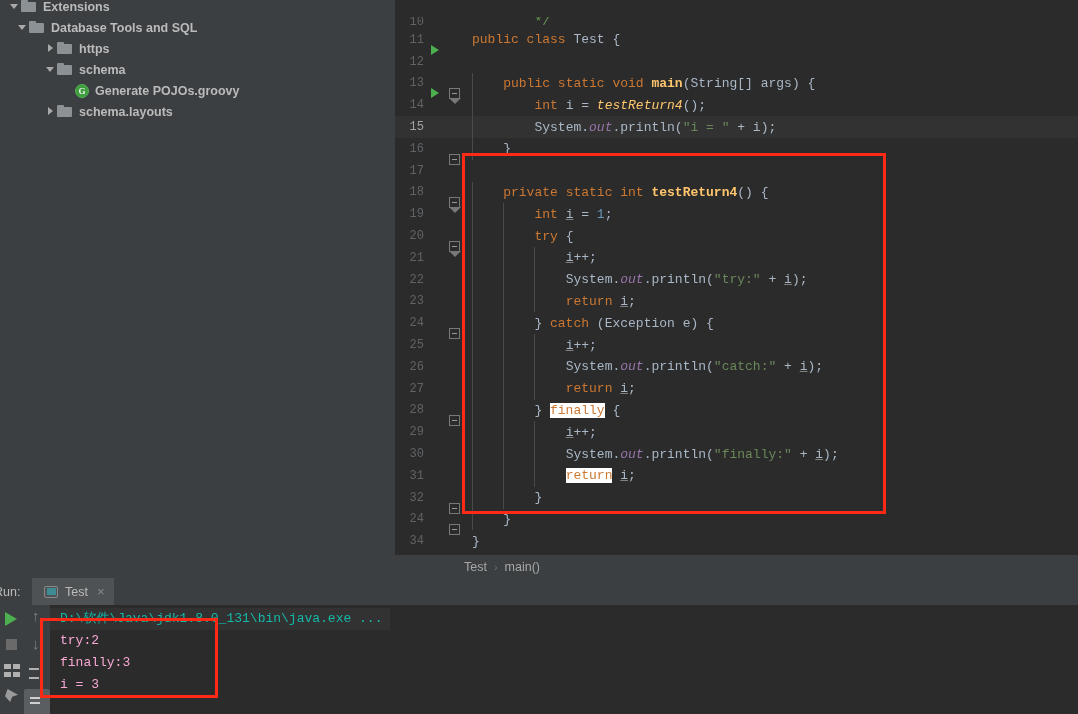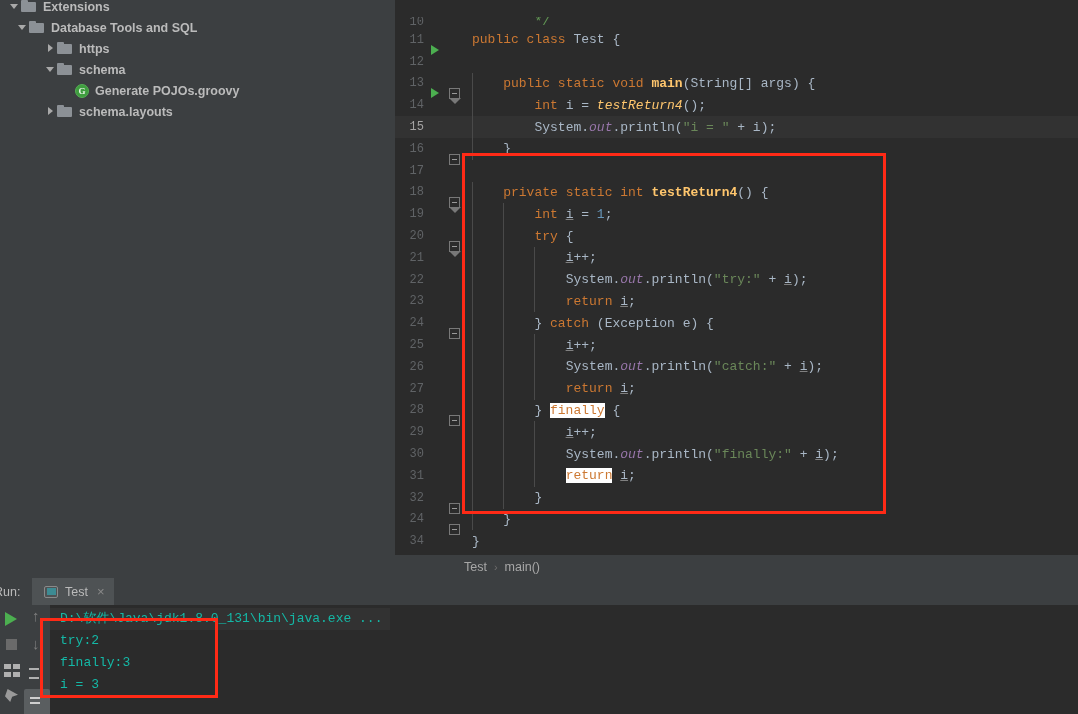--- a/index.html
+++ b/index.html
@@ -188,21 +188,21 @@
     content: ""; position: absolute; left: 6px; top: 8px; width: 10px; height: 2px;
     background: #cfcfcf; box-shadow: 0 5px 0 #cfcfcf, 0 9px 0 -1px #cfcfcf;
   }
 
   #console {
     position: absolute; left: 50px; top: 27px; right: 0; bottom: 0;
     background: #2b2b2b; padding-top: 3px;
   }
   .conline {
     height: 22px; line-height: 22px; padding-left: 10px;
-    font-family: "Liberation Mono", monospace; font-size: 13px; color: #14b8a6;
+    font-family: "Liberation Mono", monospace; font-size: 13px; color: #f9a8d4;
     white-space: pre;
   }
   .conline.cmdline { color: #14b8a6; background: #323232; display: inline-block;
     padding-right: 8px; }
 
   
   .redbox {
     position: absolute; border: 3px solid #ff2a16; pointer-events: none;
     background: transparent;
   }

